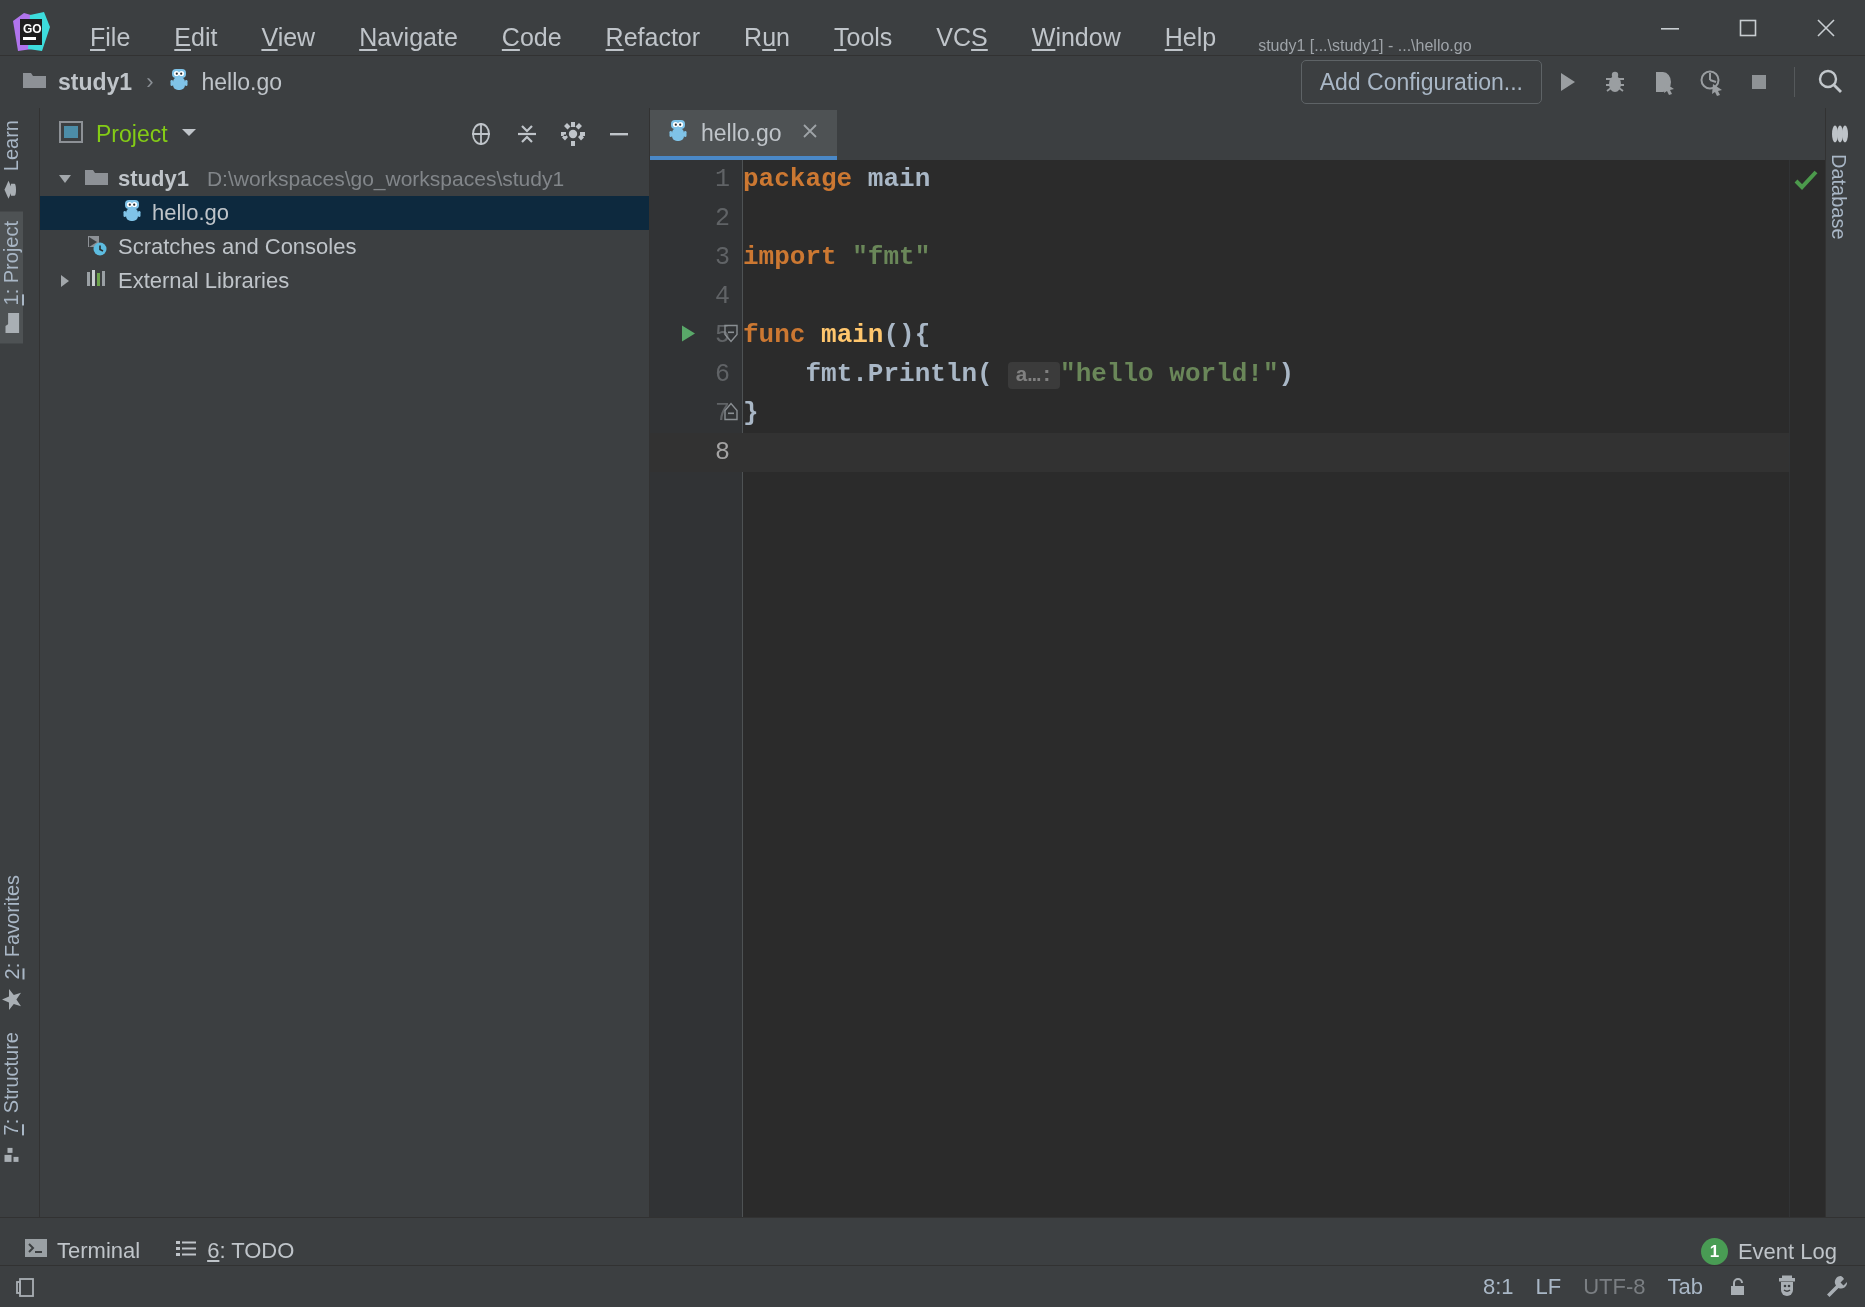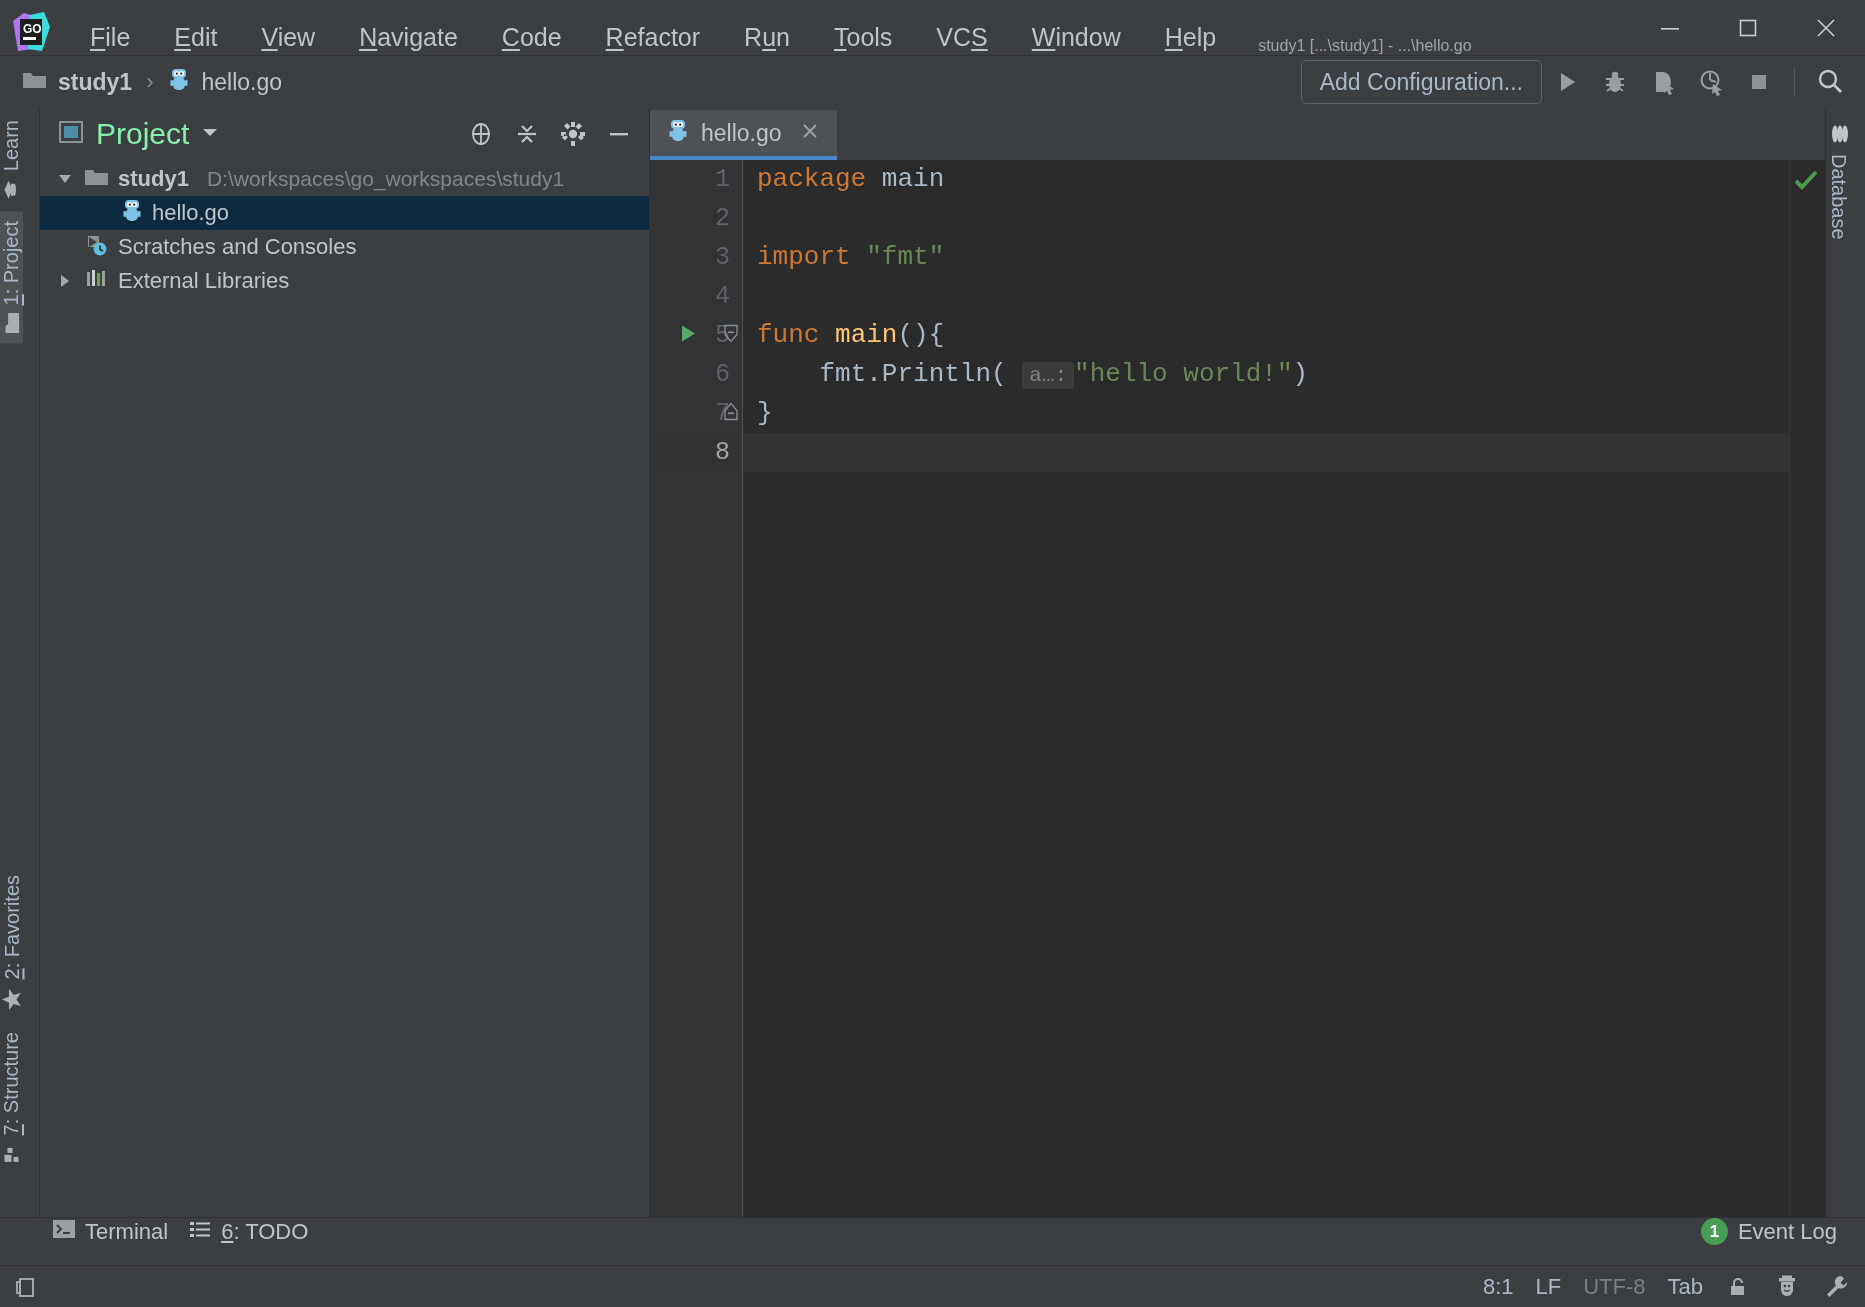--- a/index.html
+++ b/index.html
@@ -70,21 +70,21 @@
   .rail-bottom { position: absolute; bottom: 42px; left: 0; width: 40px; }
   .rail-btn u { text-decoration: underline; }
   .rail-ic { transform: rotate(90deg); display: block; }
 
   
   .project {
     width: 610px; flex: 0 0 610px; background: #3C3F41; display: flex; flex-direction: column;
     border-right: 1px solid #323232;
   }
   .panel-head { height: 52px; display: flex; align-items: center; position: relative; flex: 0 0 52px; }
-  .panel-title { font-size: 30px; color: #86efac; margin-left: 12px; }
+  .panel-title { font-size: 23px; color: #84cc16; margin-left: 12px; }
   .panel-head-icons { position: absolute; right: 10px; display: flex; align-items: center; gap: 6px; }
   .pbtn { width: 40px; height: 40px; display: flex; align-items: center; justify-content: center; }
   .caret-down { margin-left: 12px; }
   .tree { flex: 1 1 auto; padding-top: 2px; overflow: hidden; }
   .trow { height: 34px; display: flex; align-items: center; gap: 8px; padding-left: 14px; white-space: nowrap; }
   .trow.sel { background: #0D293E; }
   .trow .tw { width: 22px; display: flex; align-items: center; justify-content: center; flex: 0 0 22px; }
   .tlabel { font-size: 22px; color: #BFC4C9; }
   .tlabel.bold { font-weight: bold; }
   .tpath { font-size: 21px; color: #82868A; margin-left: 10px; }
@@ -105,21 +105,21 @@
     font-family: "Liberation Mono", monospace;
   }
   .gutter-row { height: 39px; display: flex; align-items: center; justify-content: flex-end; position: relative; }
   .gnum { font-size: 25px; color: #606366; padding-right: 12px; }
   .gnum.cur { color: #A4A3A3; }
   .gutter-row.cur { background: #323232; }
   .grun { position: absolute; right: 44px; top: 50%; transform: translateY(-50%); }
   .fold { position: absolute; right: 2px; top: 50%; transform: translateY(-50%); }
   .code {
     flex: 1 1 auto; position: relative; border-left: 1px solid #4E5254;
-    font-family: "Liberation Mono", monospace; font-size: 26px; padding-left: 14px;
+    font-family: "Liberation Mono", monospace; font-size: 26px;  font-weight: bold;
   }
   .cline { height: 39px; line-height: 39px; white-space: pre; }
   .cline.cur { background: #323232; margin-left: -14px; padding-left: 14px; }
   .kw { color: #CC7832; }
   .pkg { color: #A9B7C6; }
   .str { color: #6A8759; }
   .fn { color: #FFC66D; }
   .plain { color: #A9B7C6; }
   .paren { color: #A9B7C6; }
   .hint {
@@ -132,22 +132,22 @@
   .ok-check { position: absolute; top: 8px; right: 6px; }
 
   
   .rail-right {
     width: 40px; flex: 0 0 40px; background: #3C3F41; border-left: 1px solid #323232; position: relative;
   }
   .rail-right .rail-btn { writing-mode: vertical-rl; transform: none; }
 
   
   .toolwin-bar {
-    height: 48px; flex: 0 0 48px; background: #3C3F41; display: flex; align-items: flex-start;
-    border-top: 1px solid #323232; position: relative; padding-left: 52px; gap: 20px;
+    height: 48px; flex: 0 0 48px; background: #3C3F41; display: flex; align-items: flex-end;
+    border-top: 1px solid #323232; position: relative; padding-left: 24px; gap: 34px;
   }
   .twbtn { display: flex; align-items: center; gap: 9px; font-size: 22px; color: #BFC4C9; white-space: nowrap; }
   .twbtn u { text-decoration: underline; }
   .toolwin-right { position: absolute; right: 28px; display: flex; align-items: center; gap: 10px; }
   .badge {
     width: 27px; height: 27px; border-radius: 50%; background: #499C54; color: #fff;
     font-size: 17px; display: flex; align-items: center; justify-content: center; font-weight: bold;
   }
   .statusbar {
     height: 42px; flex: 0 0 42px; background: #3C3F41; display: flex; align-items: center;

